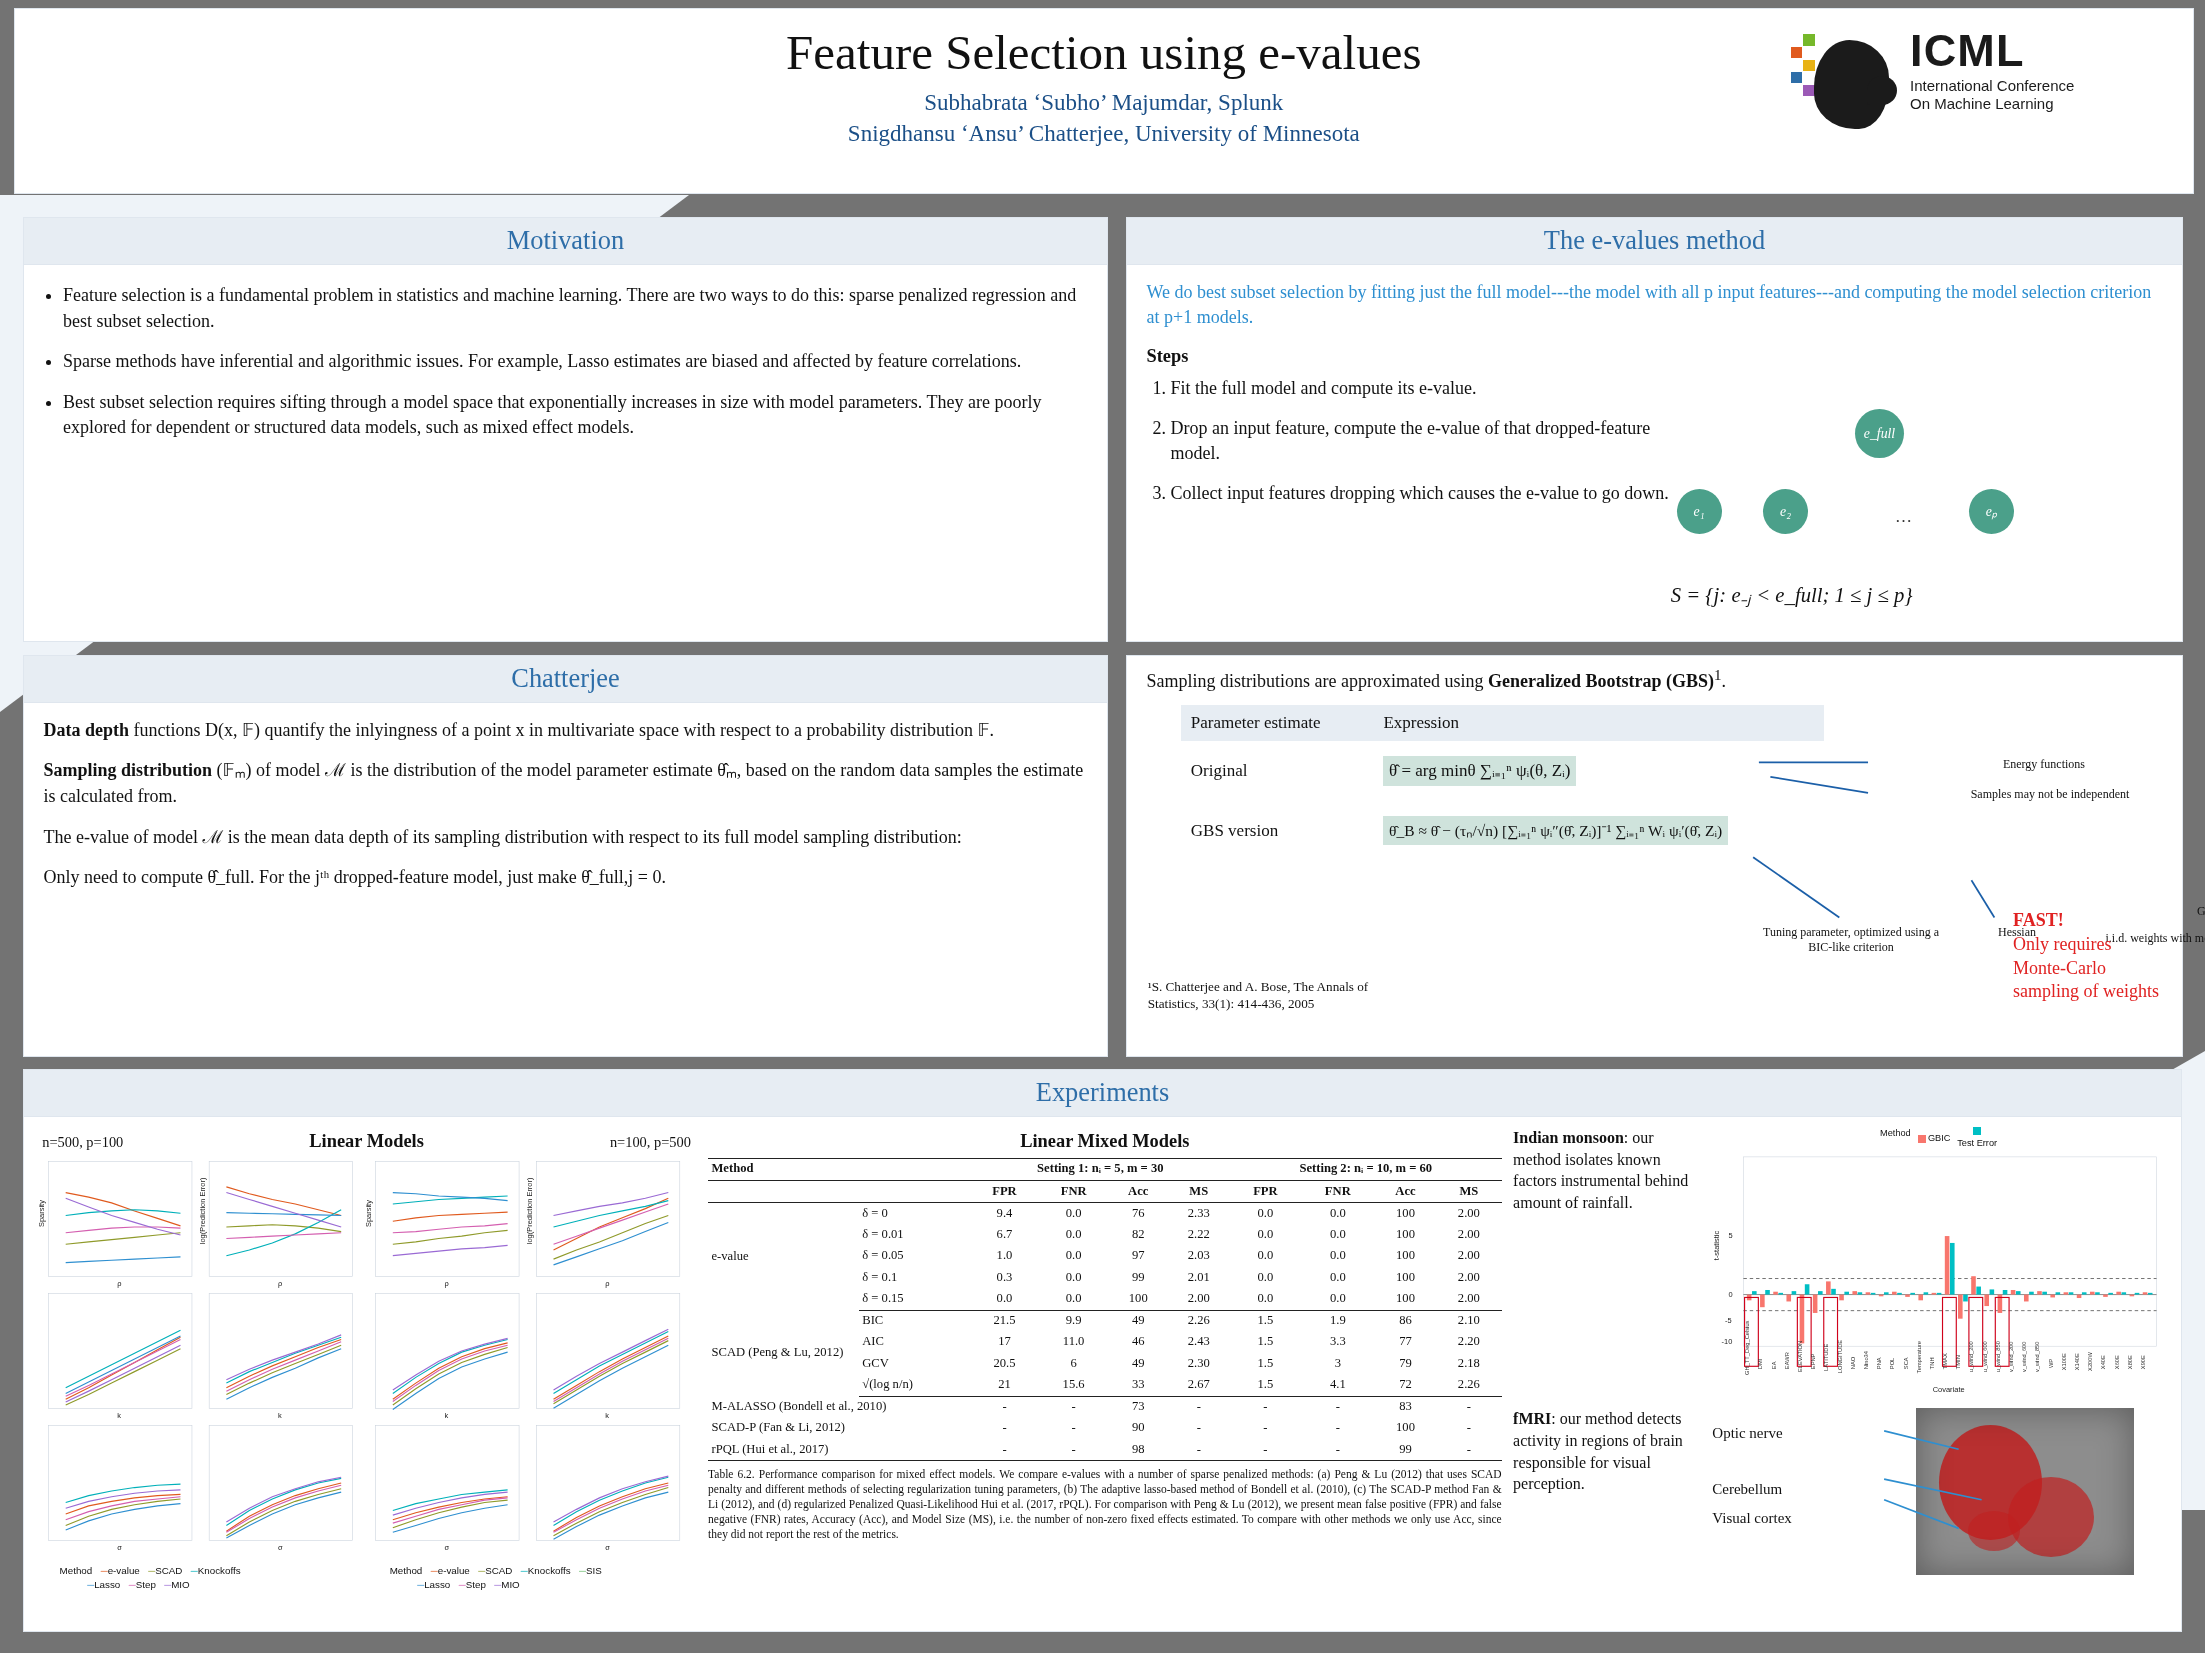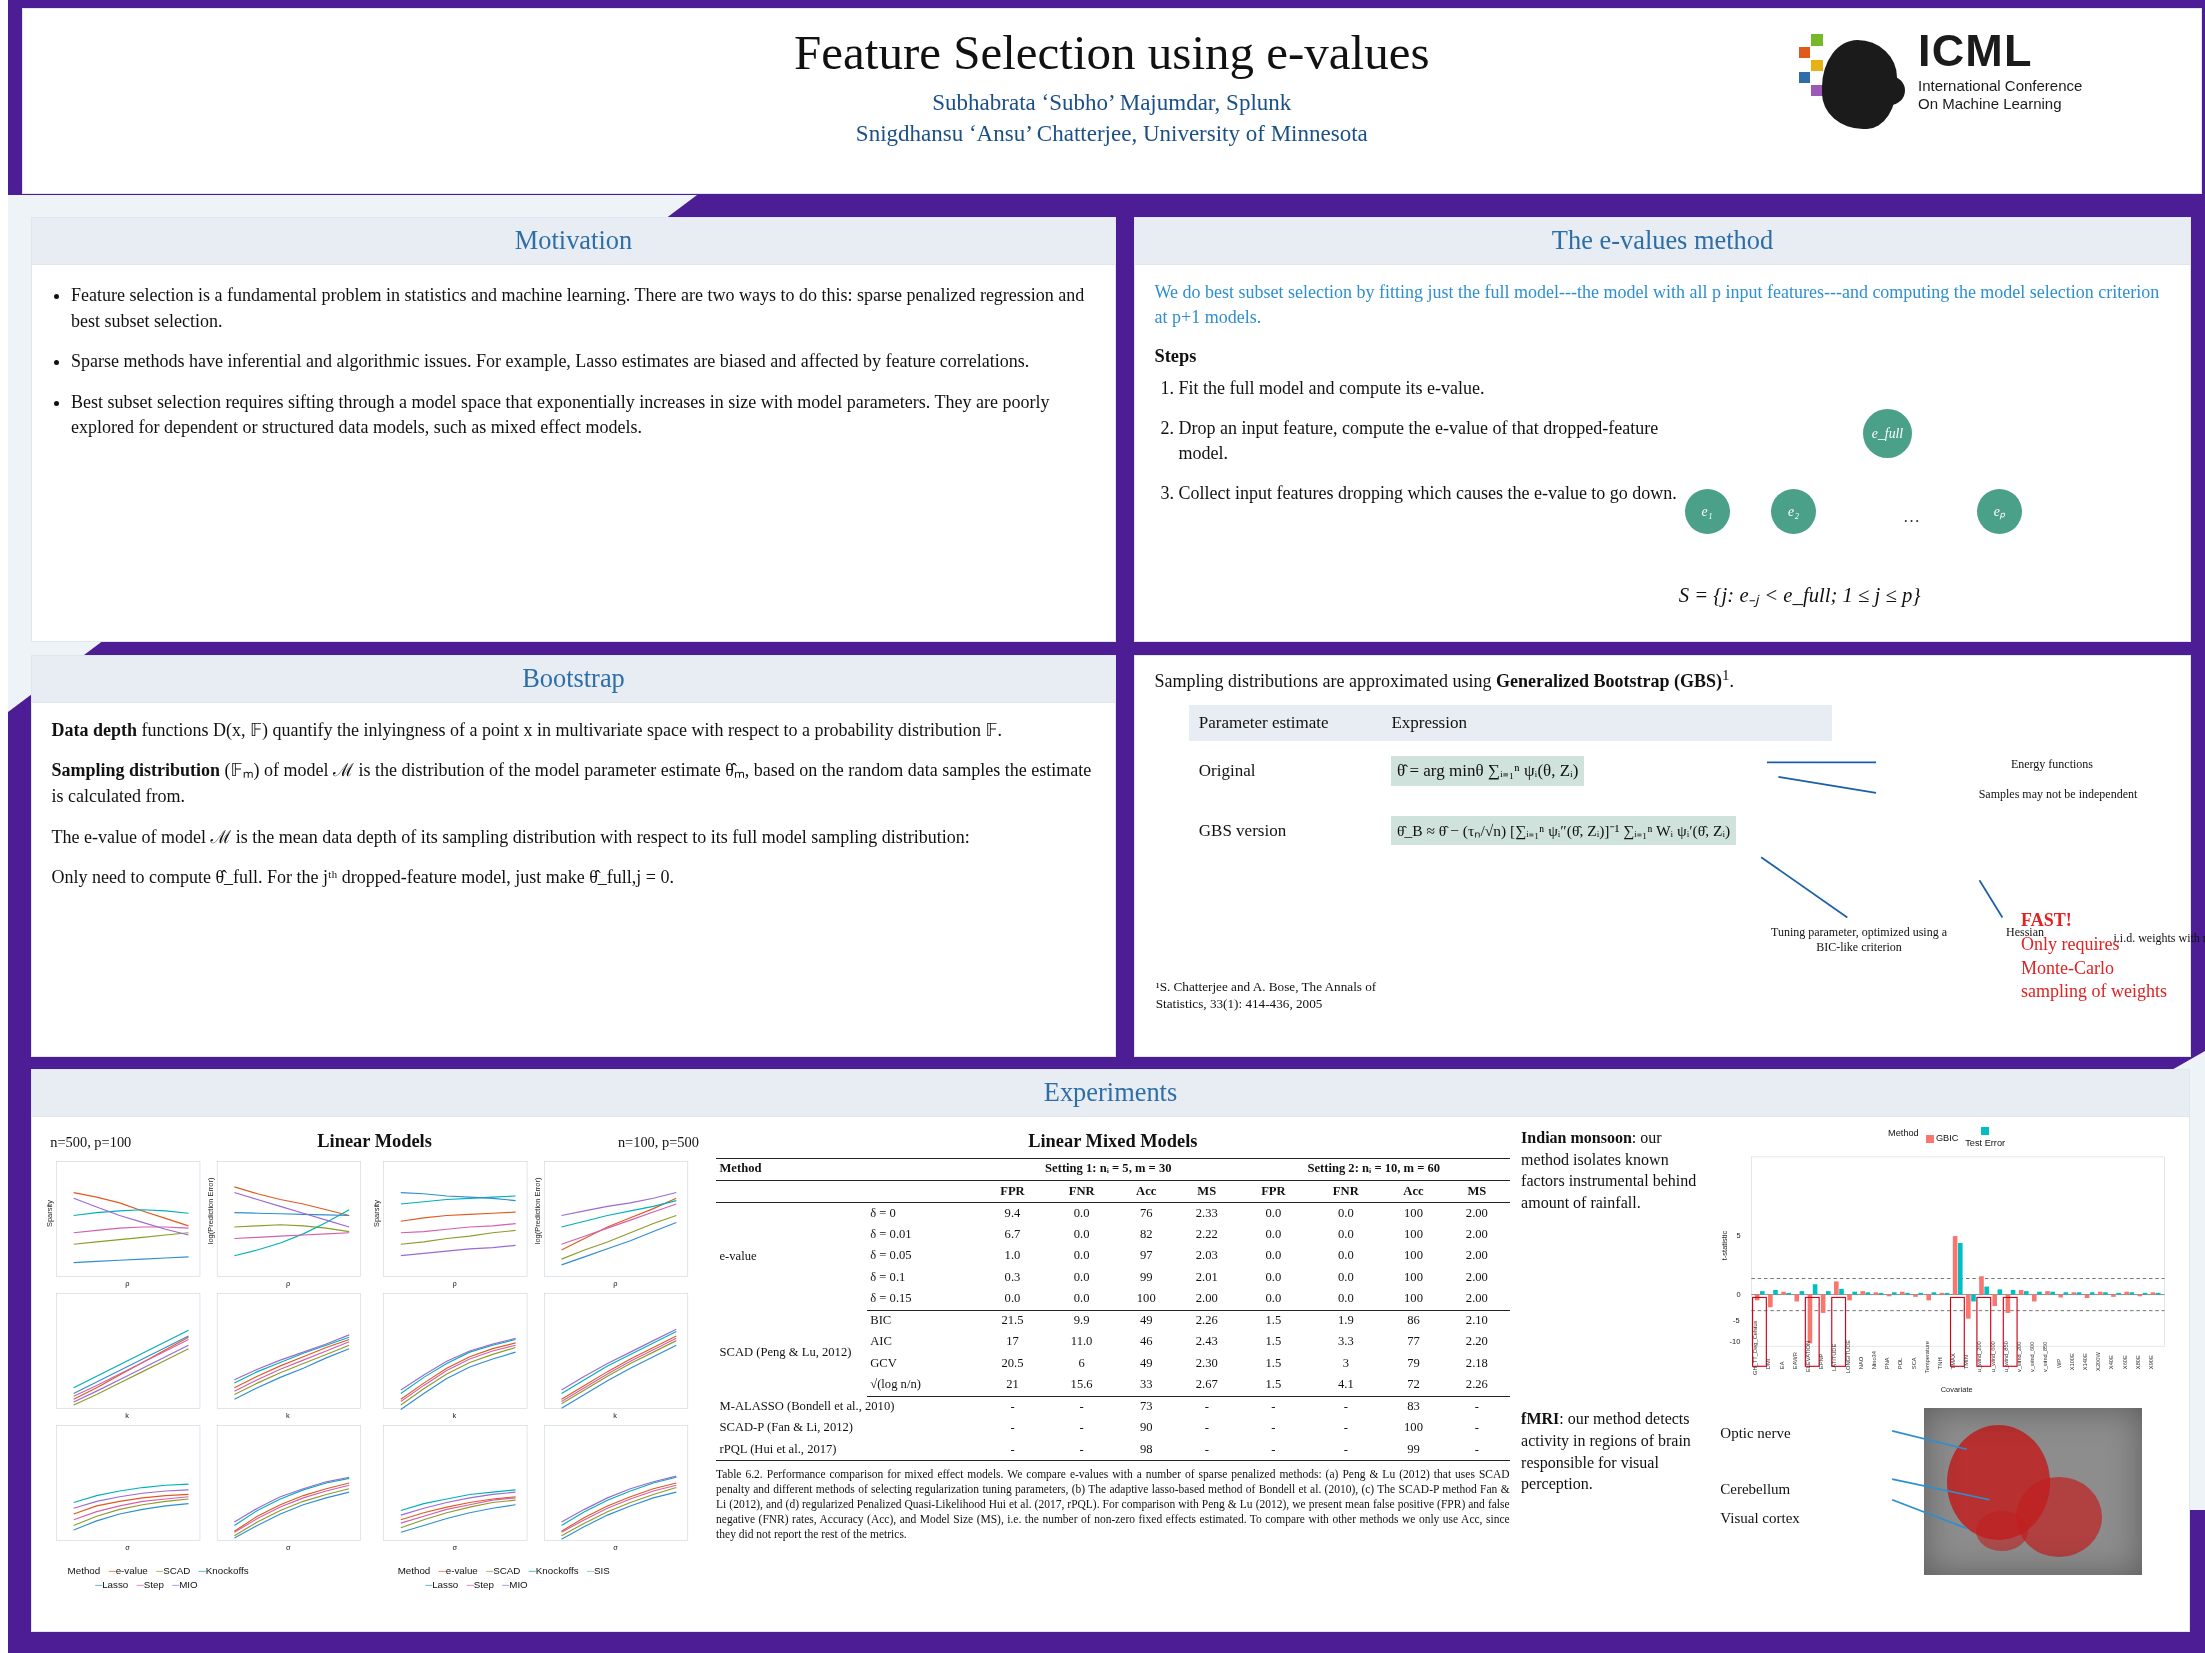--- a/index.html
+++ b/index.html
@@ -9,23 +9,22 @@
   body {
     width: 2205px; height: 1654px;
     font-family: "Liberation Serif", serif;
     color: #111;
     position: relative;
     overflow: hidden;
   }
   .poster {
     position: absolute;
     inset: 0;
-    background: #4c1d95;
+    background: #737373;
     padding: 0;
-    margin-left: 8px;
   }
   
   .bg-tri-1 {
     position: absolute; left: 0; top: 195px; width: 0; height: 0;
     border-left: 689px solid #eef3f8;
     border-bottom: 517px solid transparent;
     z-index: 0;
   }
   .bg-tri-2 {
     position: absolute; right: 0; bottom: 144px; width: 0; height: 0;
@@ -235,21 +234,21 @@
         <div class="node e" style="left:304px;">
           <span>eₚ</span>
         </div>
         <div class="dots" style="left:230px;">…</div>
         <div class="sformula">S = {j: e₋ⱼ &lt; e_full; 1 ≤ j ≤ p}</div>
       </div>
     </div>
   </div>
 
   <div class="panel" style="left:23px; top:655px; width:1085px; height:402px;">
-    <div class="panel-title">Bootstrap</div>
+    <div class="panel-title">Chatterjee</div>
     <div class="panel-body defblock">
       <p>
         <b>Data depth</b><span> functions D(x, 𝔽) quantify the inlyingness of a point x in multivariate space with respect to a probability distribution 𝔽.</span>
       </p>
       <p>
         <b>Sampling distribution</b><span> (𝔽ₘ) of model ℳ is the distribution of the model parameter estimate θ̂ₘ, based on the random data samples the estimate is calculated from.</span>
       </p>
       <p>The e-value of model ℳ is the mean data depth of its sampling distribution with respect to its full model sampling distribution:</p>
       <p>Only need to compute θ̂_full. For the jᵗʰ dropped-feature model, just make θ̂_full,j = 0.</p>
     </div>

